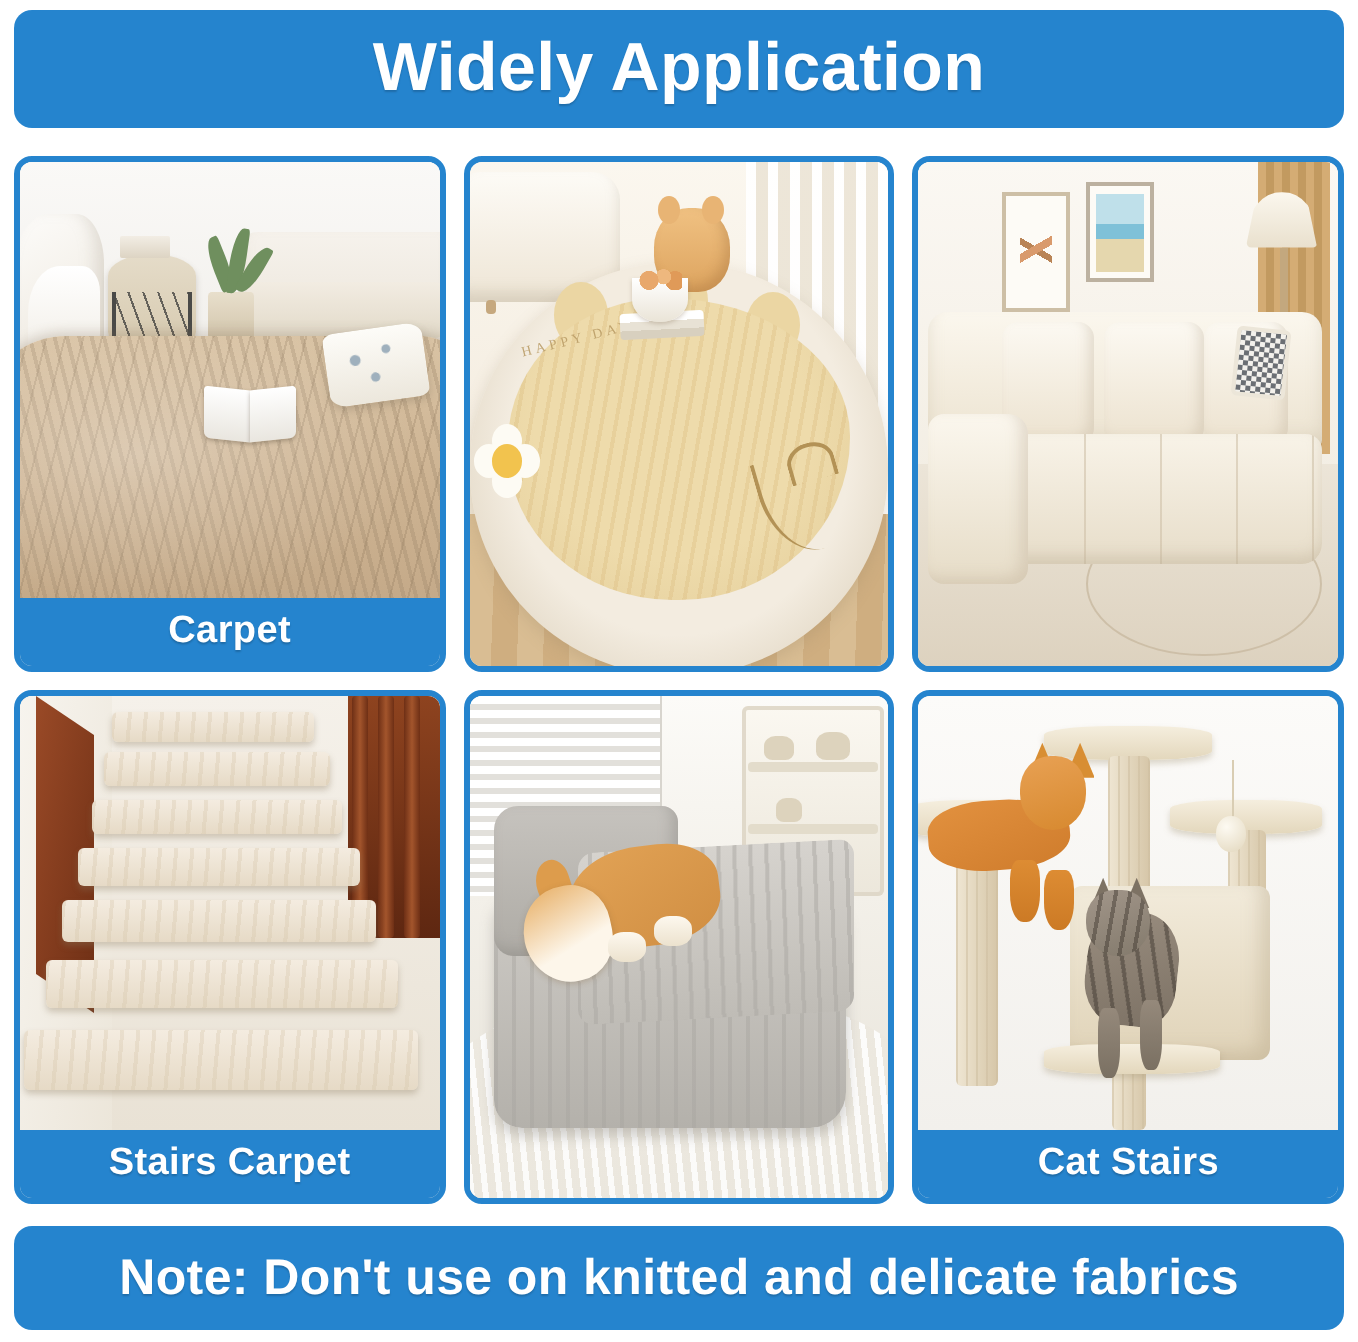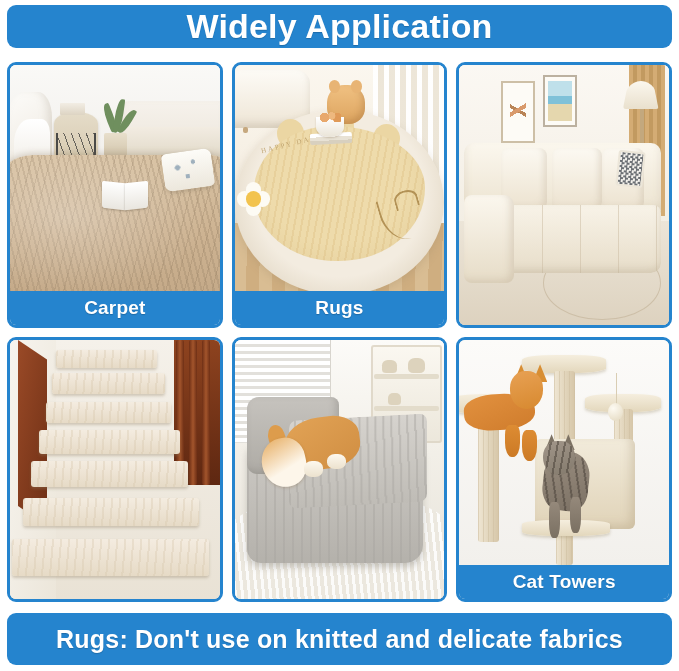--- a/index.html
+++ b/index.html
@@ -25,21 +25,21 @@
     color: #ffffff;
     display: flex;
     align-items: center;
     justify-content: center;
     text-align: center;
     letter-spacing: .2px;
     text-shadow: 0 1px 1px rgba(0,0,0,.18);
     flex: none;
   }
   #header-banner {
-    height: 43px;
+    height: 59px;
     font-size: 34px;
     font-weight: bold;
   }
   #footer-banner {
     height: 52px;
     font-size: 25px;
     font-weight: bold;
   }
 
   
@@ -602,21 +602,20 @@
             <b></b>
           </div>
         <div class="daisy">
           <i style="left:0;top:27%"></i>
             <i style="right:0;top:27%"></i>
           <i style="left:27%;top:0"></i>
             <i style="left:27%;bottom:0"></i>
           <b></b>
         </div>
       </div>
-      <div class="card-label">Rugs</div>
     </div>
 
     <div class="card">
       <div class="photo sc-furniture">
         <div class="wall"></div>
         <div class="floor"></div>
         <div class="curtain"></div>
         <div class="frame a"></div>
         <div class="frame b"></div>
         <div class="lamp-shade"></div>
@@ -641,20 +640,21 @@
           <div class="baluster" style="left:62%"></div>
         </div>
         <div class="tread" style="left:22%;top:4%;width:48%;height:7%"></div>
         <div class="tread" style="left:20%;top:13%;width:54%;height:8%"></div>
         <div class="tread" style="left:17%;top:24%;width:60%;height:8%"></div>
         <div class="tread" style="left:14%;top:35%;width:67%;height:9%"></div>
         <div class="tread" style="left:10%;top:47%;width:75%;height:10%"></div>
         <div class="tread" style="left:6%;top:61%;width:84%;height:11%"></div>
         <div class="tread" style="left:1%;top:77%;width:94%;height:14%"></div>
       </div>
+      <div class="card-label">Stairs Carpet</div>
     </div>
 
     <div class="card">
       <div class="photo sc-pet">
         <div class="wall"></div>
         <div class="blinds"></div>
         <div class="shelf-unit">
           <div class="shelf" style="top:30%"></div>
           <div class="shelf" style="top:62%"></div>
           <div class="knick" style="left:16%;top:16%;width:20%;height:13%"></div>
@@ -696,22 +696,22 @@
         <div class="cat-o-leg" style="left:22%"></div>
         <div class="cat-o-leg" style="left:30%;top:40%"></div>
 
         <div class="cat-g-ear" style="left:41%"></div>
         <div class="cat-g-ear" style="left:49%"></div>
         <div class="cat-g-body"></div>
         <div class="cat-g-head"></div>
         <div class="cat-g-leg" style="left:43%"></div>
         <div class="cat-g-leg" style="left:53%;top:70%"></div>
       </div>
-      <div class="card-label">Cat Towers</div>
+      <div class="card-label">Cat Stairs</div>
     </div>
 
   </div>
 
   <div class="banner" id="footer-banner">
-    <span>Rugs: Don't use on knitted and delicate fabrics</span>
+    <span>Note: Don't use on knitted and delicate fabrics</span>
   </div>
 
 </div>
 
 </body></html>

